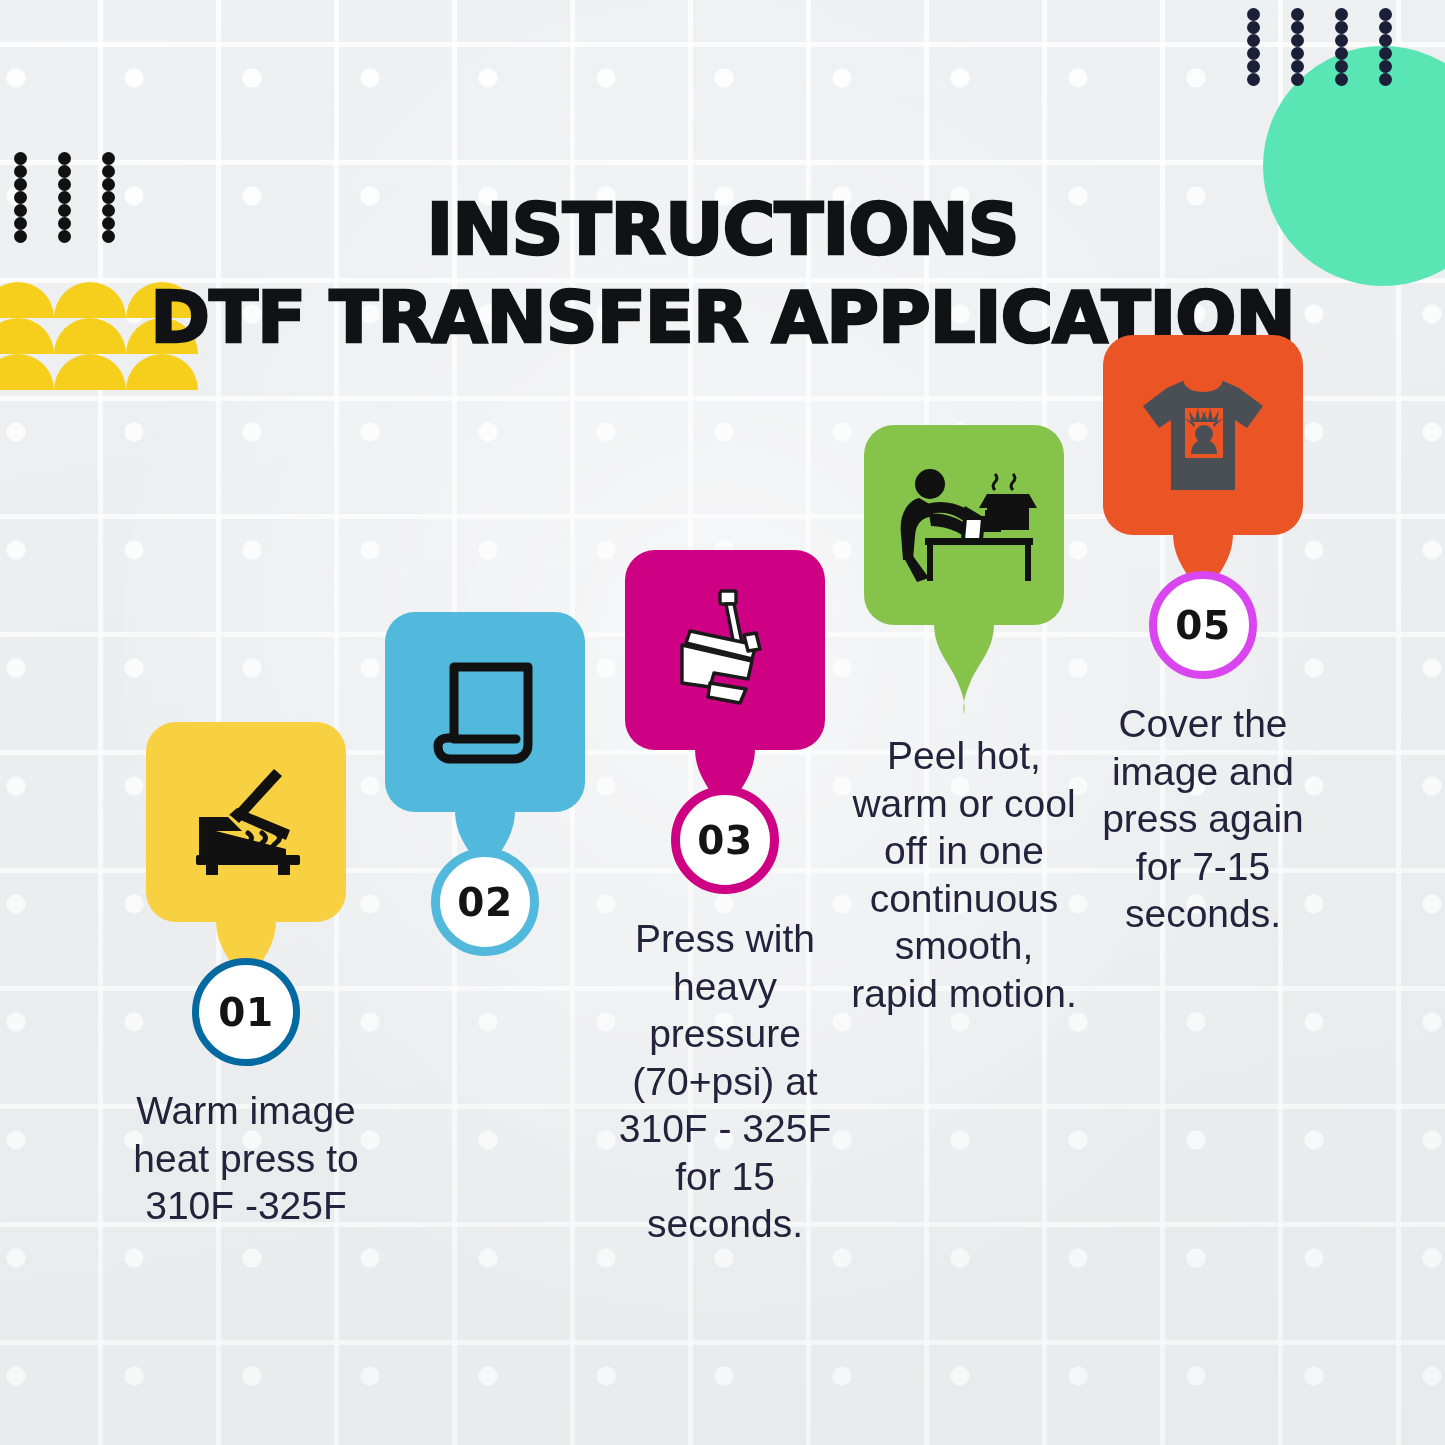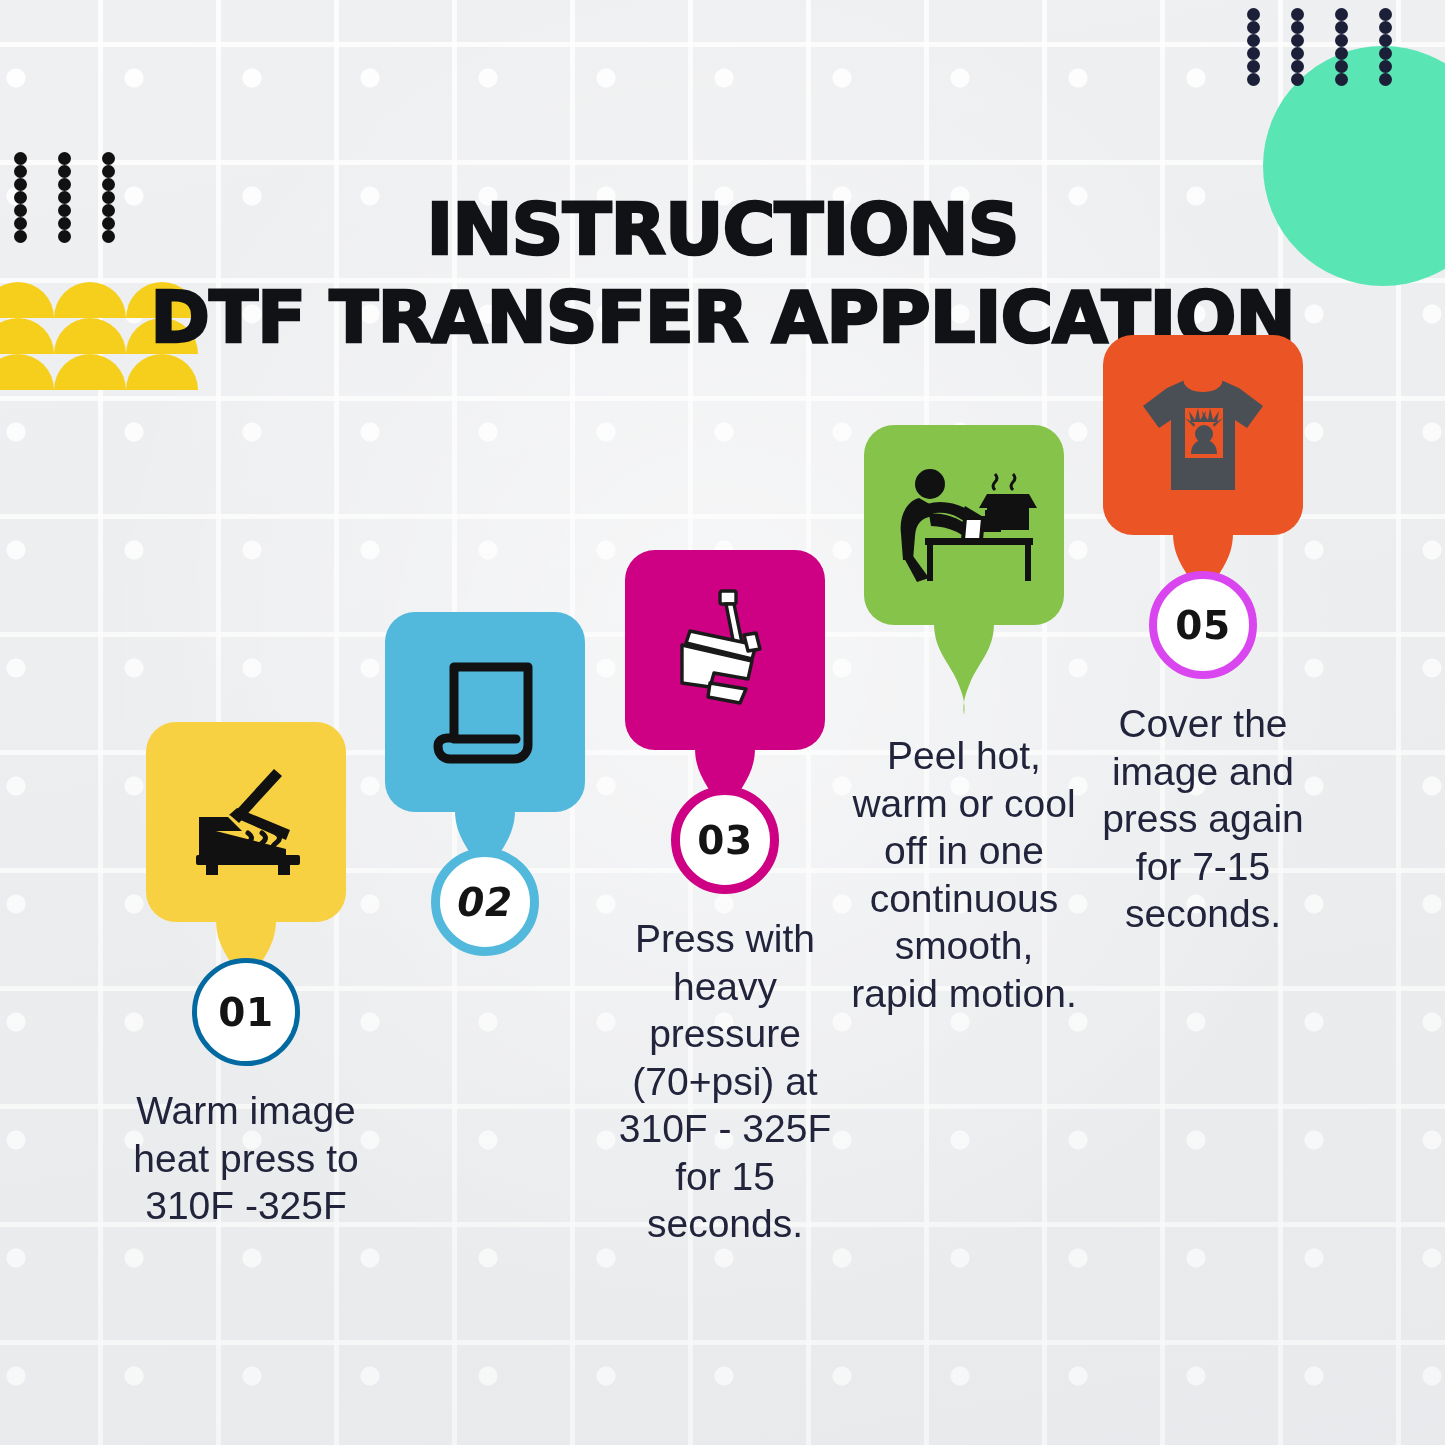--- a/index.html
+++ b/index.html
@@ -99,21 +99,21 @@
     font-family:"Liberation Sans", sans-serif;
     font-size:39px;
     line-height:1.22;
     color:#22243c;
     font-weight:500;
     width:242px;
   }
 
   
   #step-1{left:118px;top:722px;}
-  #step-2{left:357px;top:612px;font-style:italic;}
+  #step-2{left:357px;top:612px;}
   #step-3{left:597px;top:550px;}
   #step-4{left:836px;top:425px;}
   #step-5{left:1075px;top:335px;}
 
   #step-3 .caption,#step-4 .caption,#step-5 .caption{width:230px;}
 </style>
 </head>
 <body>
 
 <div id="bg-grid"></div>
@@ -214,21 +214,21 @@
           <path d="M80 66 q7 5 0 10 q-7 5 0 10" fill="none" stroke="#111111" stroke-width="5" stroke-linecap="round"></path>
           <path d="M94 66 q7 5 0 10 q-7 5 0 10" fill="none" stroke="#111111" stroke-width="5" stroke-linecap="round"></path>
         </g>
       </svg>
     </div>
     <div class="neck">
       <svg class="nsvg" width="120" height="104" viewBox="0 0 120 104">
         <path d="M30 0 H90 V6 C90 34 74 46 66 66 C62 76 58 86 60 98 C62 86 58 76 54 66 C46 46 30 34 30 6 Z" fill="#f8d143"></path>
       </svg>
     </div>
-    <div class="ring" style="border:5px solid #0369a1">
+    <div class="ring" style="border:7px solid #0369a1">
       <span>01</span>
     </div>
     <p class="caption">Warm image heat press to 310F -325F</p>
   </div>
 
   <div class="step" id="step-2">
     <div class="card" style="background:#52b9dd">
       <svg width="118" height="118" viewBox="0 0 118 118">
         <path d="M28 14 H102 V92 C102 100 96 106 88 106 H24 C16 106 12 100 12 93 C12 88 16 85 22 85 H28 Z" fill="none" stroke="#111111" stroke-width="9" stroke-linejoin="round"></path>
           <path d="M28 86 H90" fill="none" stroke="#111111" stroke-width="9" stroke-linecap="round"></path>

